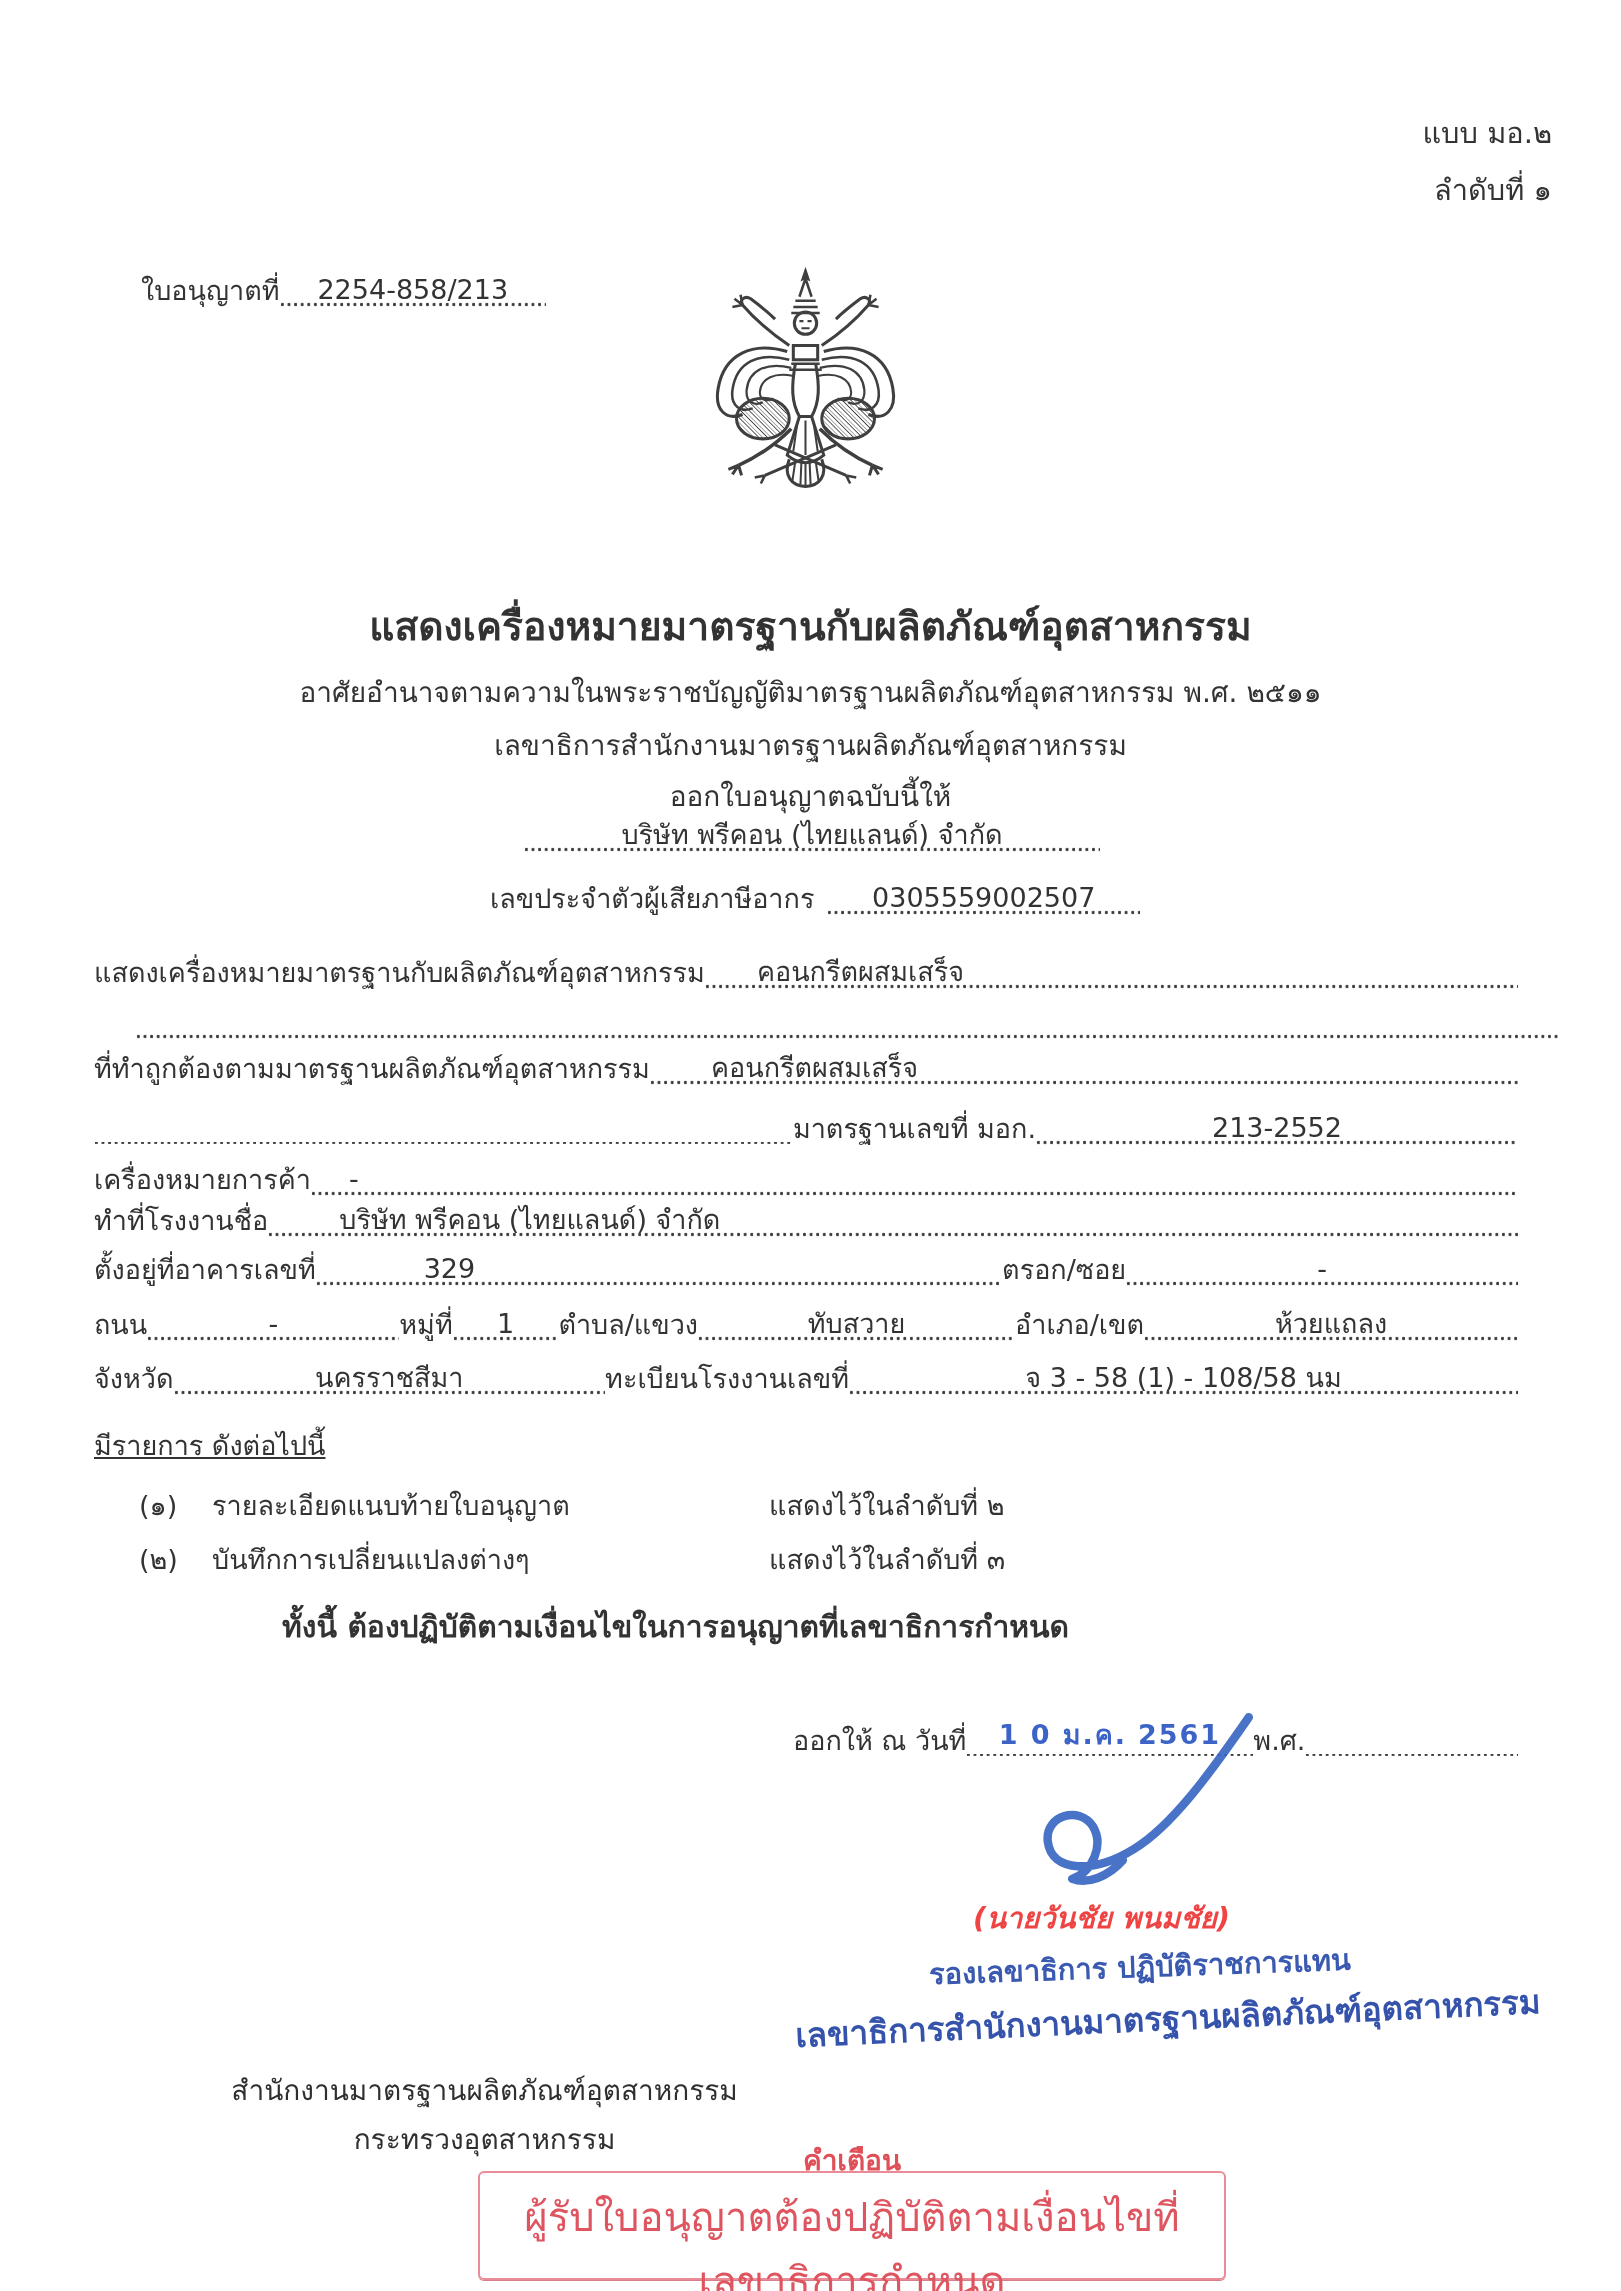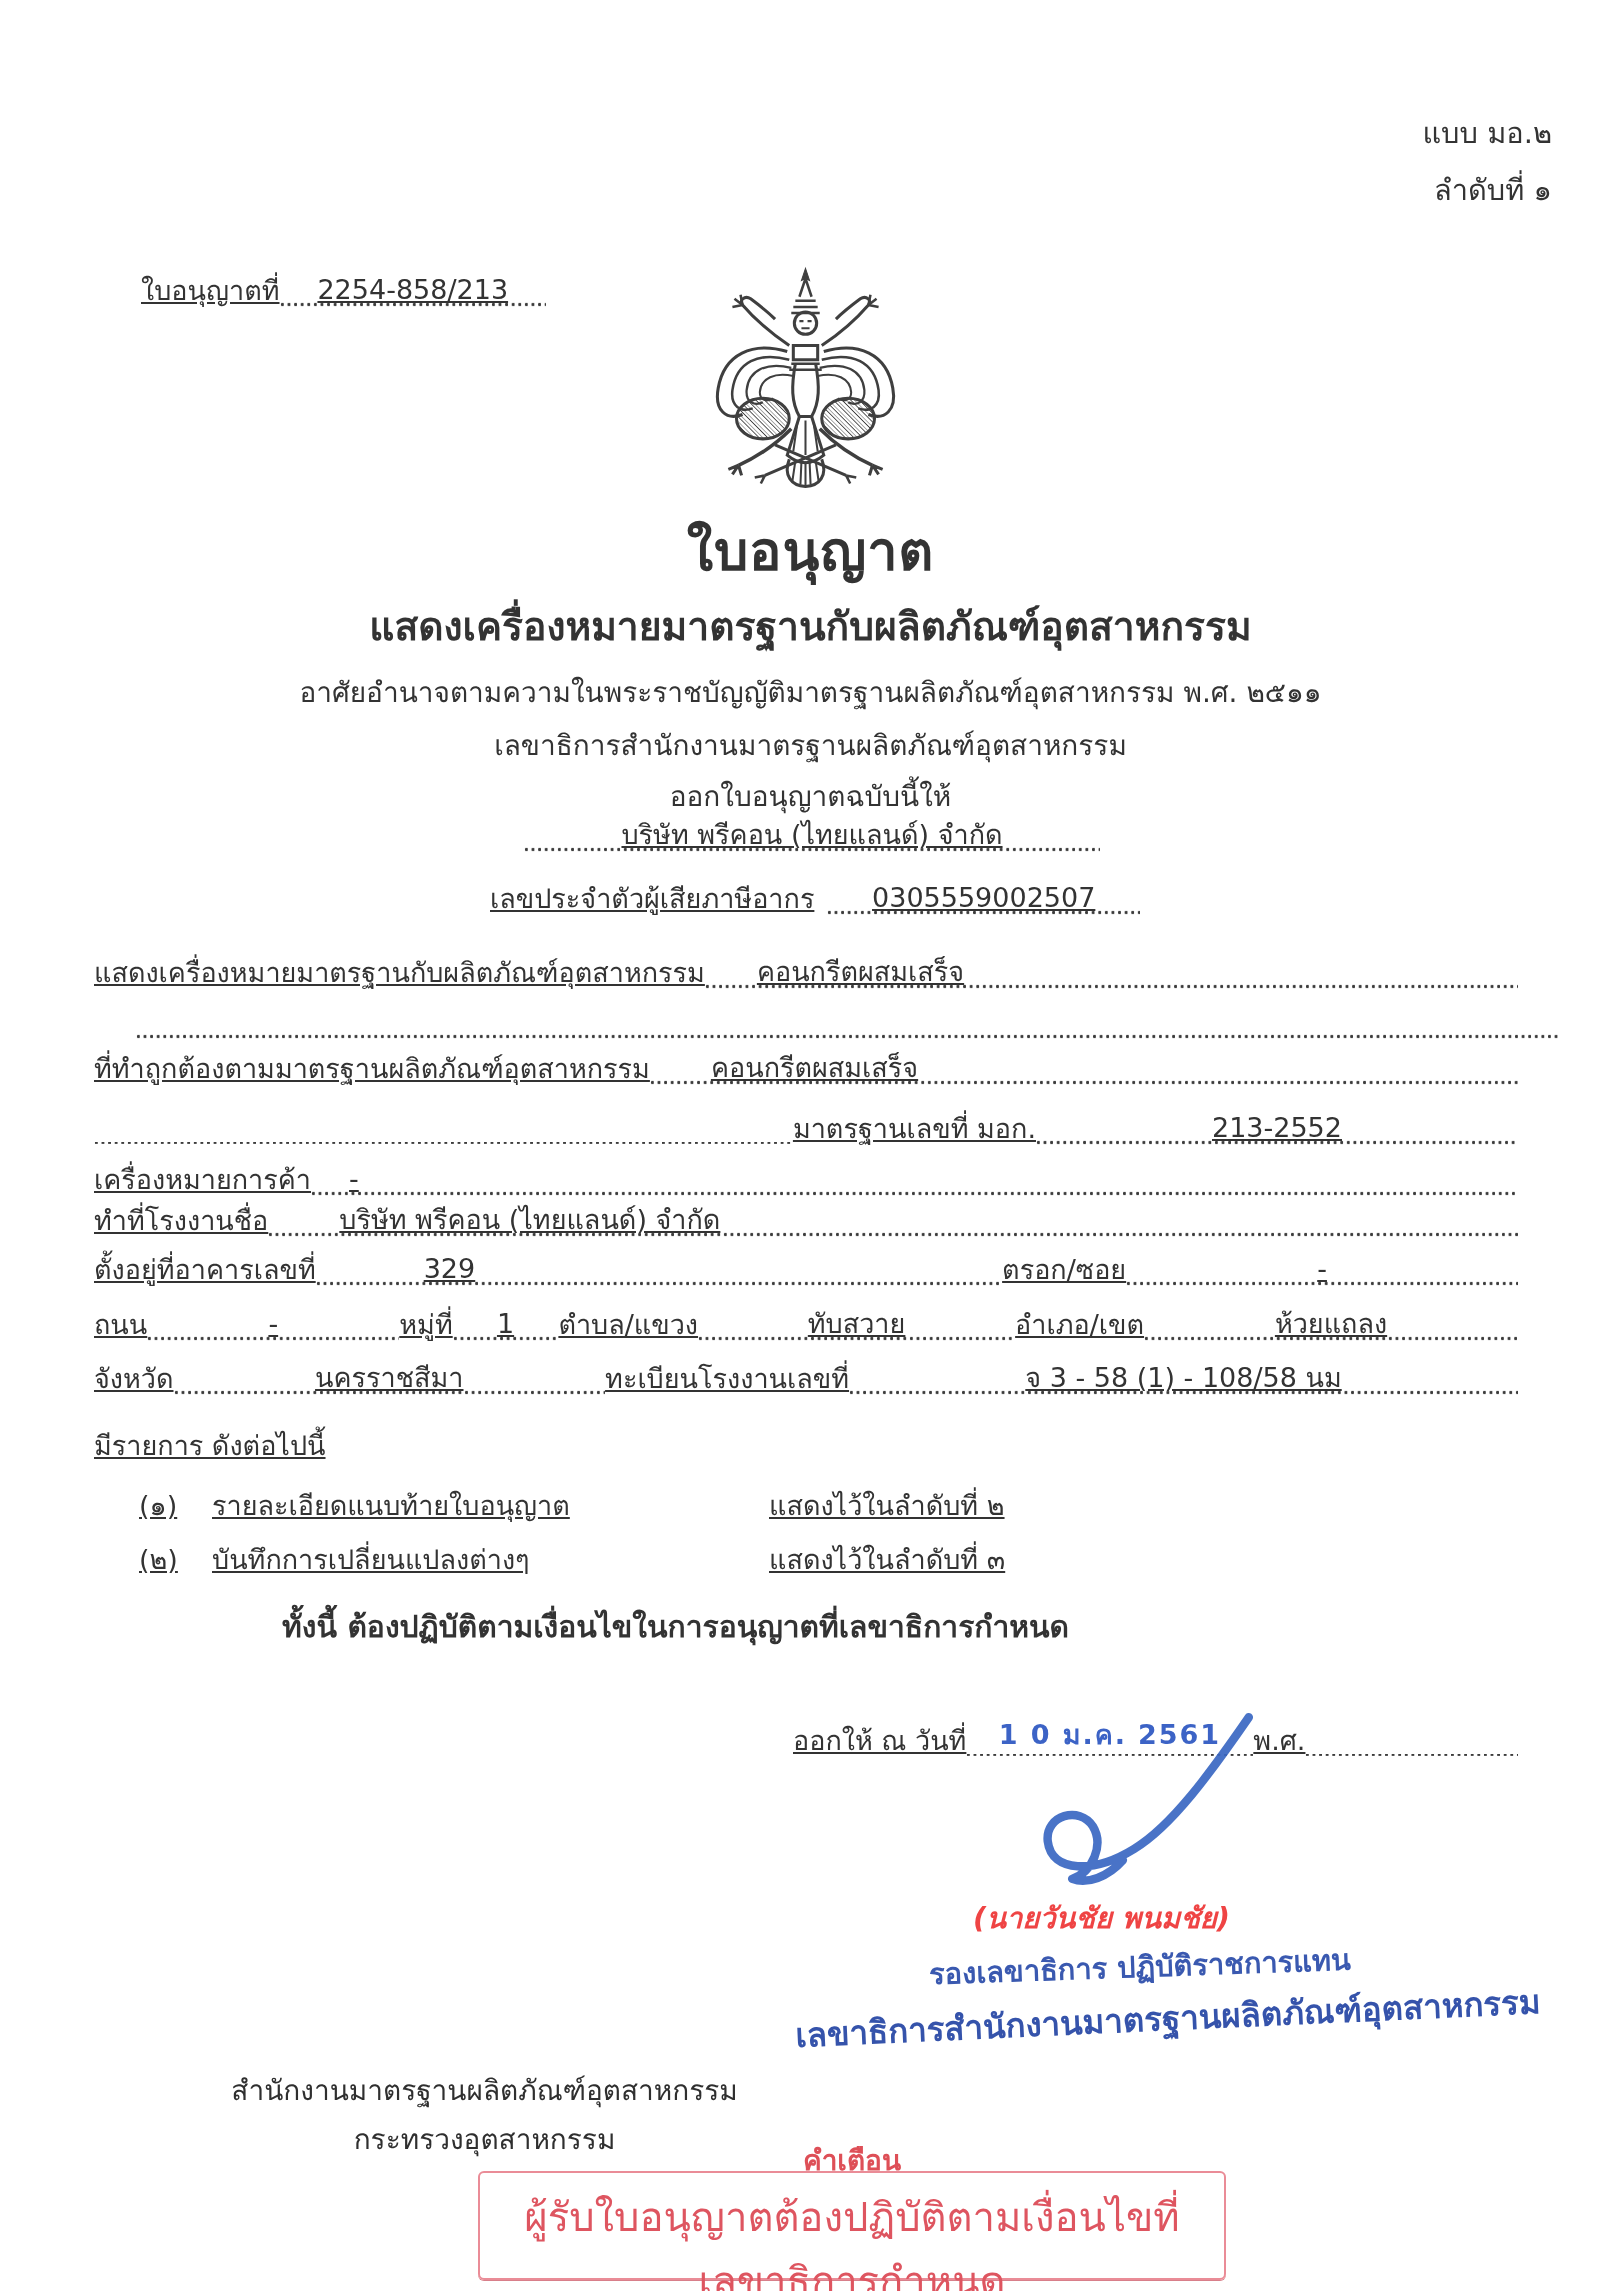--- a/index.html
+++ b/index.html
@@ -6,21 +6,21 @@
   .page{
     position:relative;width:1621px;height:2292px;background:#ffffff;
     margin:0 auto;overflow:hidden;
     font-family:"DejaVu Sans","Liberation Sans",sans-serif;
     color:#333333;
     padding-left:42px;
   }
   .abs{position:absolute;}
   .center{text-align:center;}
   .right{text-align:right;}
-  .row{display:flex;align-items:flex-end;text-decoration:underline;}
+  .row{display:flex;align-items:flex-end;}
   .lbl{white-space:nowrap;padding-bottom:2.8px;line-height:1.15;}
   .dots{
     flex:1;min-width:0;position:relative;padding-bottom:4.7px;line-height:1.05;
     background-image:radial-gradient(circle at 2.4px 50%, #3c3c3c 1.4px, transparent 1.8px);
     background-size:6.6px 4.7px;background-repeat:repeat-x;background-position:left calc(100% - 1.9px);
     white-space:nowrap;
   }
   .val-left{text-align:left;}
   .val-center{text-align:center;}
   .fs-body{font-size:27px;}
@@ -103,21 +103,20 @@
       <path d="M84 190 C78 206 86 216 100 217 C114 216 122 206 116 190" stroke-width="3"></path>
       <path d="M100 192 v24 M90 192 l-3 20 M110 192 l3 20 M96 192 l-1 23 M104 192 l1 23" stroke-width="2"></path>
 
       <path d="M86 160 C70 176 52 188 34 196 M114 160 C130 176 148 188 166 196" stroke-width="3.5"></path>
       <path d="M34 196 l-10 4 M34 196 l-6 9 M34 196 l3 10 M166 196 l10 4 M166 196 l6 9 M166 196 l-3 10" stroke-width="3"></path>
       <path d="M70 176 L140 206 M130 176 L60 206" stroke-width="3"></path>
       <path d="M60 206 l-10 2 M60 206 l-4 8 M140 206 l10 2 M140 206 l4 8" stroke-width="2.5"></path>
     </svg>
   </div>
 
-  <div class="abs center doc-title" style="top:508px;left:0;width:1621px;">ใบอนุญาต</div>
   <div class="abs center doc-subtitle" style="top:595px;left:0;width:1621px;">แสดงเครื่องหมายมาตรฐานกับผลิตภัณฑ์อุตสาหกรรม</div>
   <div class="abs center fs-intro" style="top:670px;left:0;width:1621px;">อาศัยอำนาจตามความในพระราชบัญญัติมาตรฐานผลิตภัณฑ์อุตสาหกรรม พ.ศ. ๒๕๑๑</div>
   <div class="abs center fs-intro" style="top:723px;left:0;width:1621px;">เลขาธิการสำนักงานมาตรฐานผลิตภัณฑ์อุตสาหกรรม</div>
   <div class="abs center fs-intro" style="top:774px;left:0;width:1621px;">ออกใบอนุญาตฉบับนี้ให้</div>
 
   <div class="abs row fs-body" style="top:821px;left:524px;width:576px;">
     <span class="dots val-center">บริษัท พรีคอน (ไทยแลนด์) จำกัด</span>
   </div>
 
   <div class="abs row fs-body" style="top:883px;left:490px;width:650px;">

